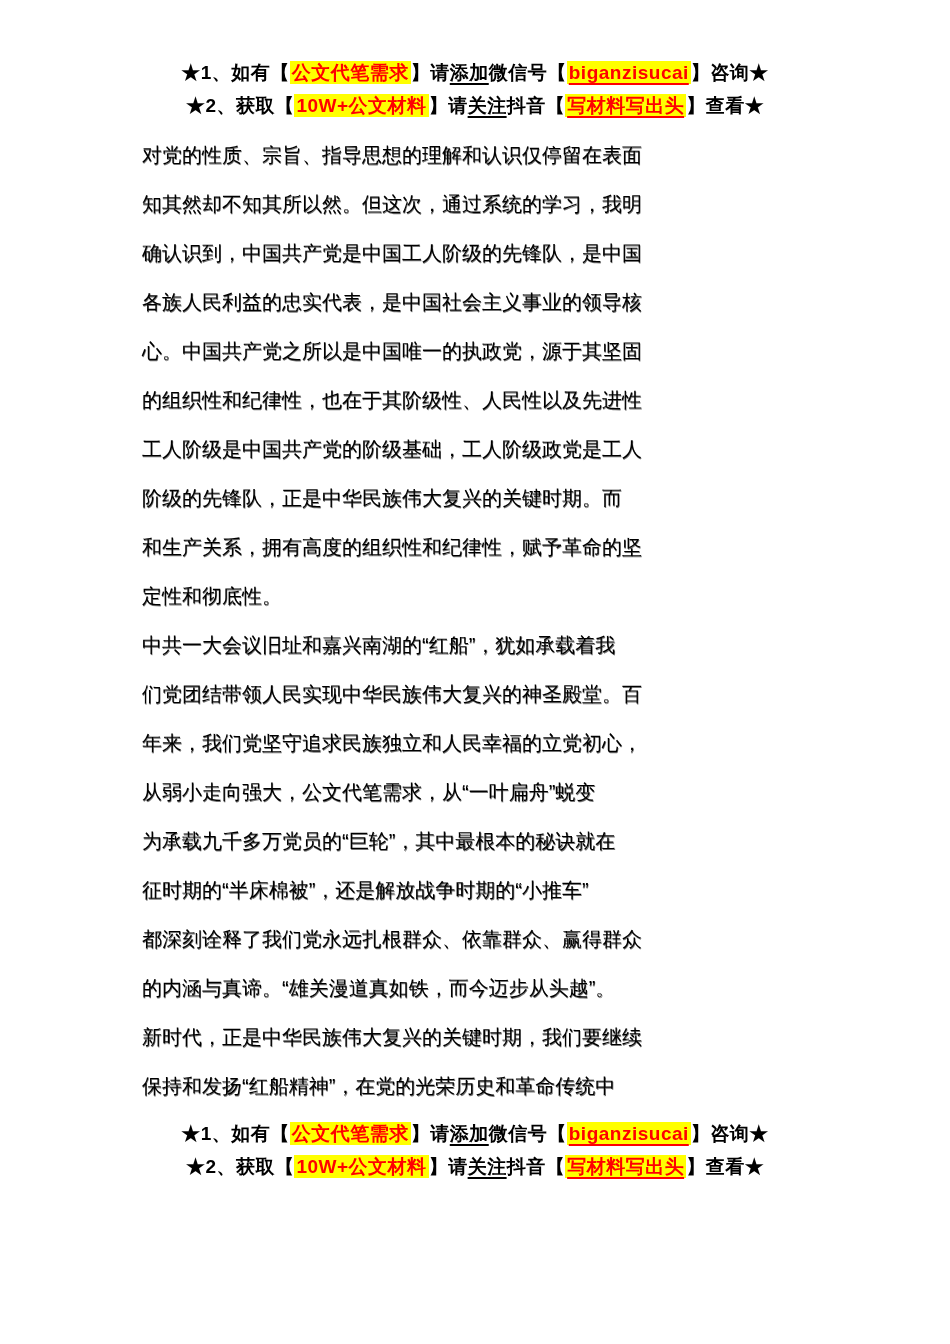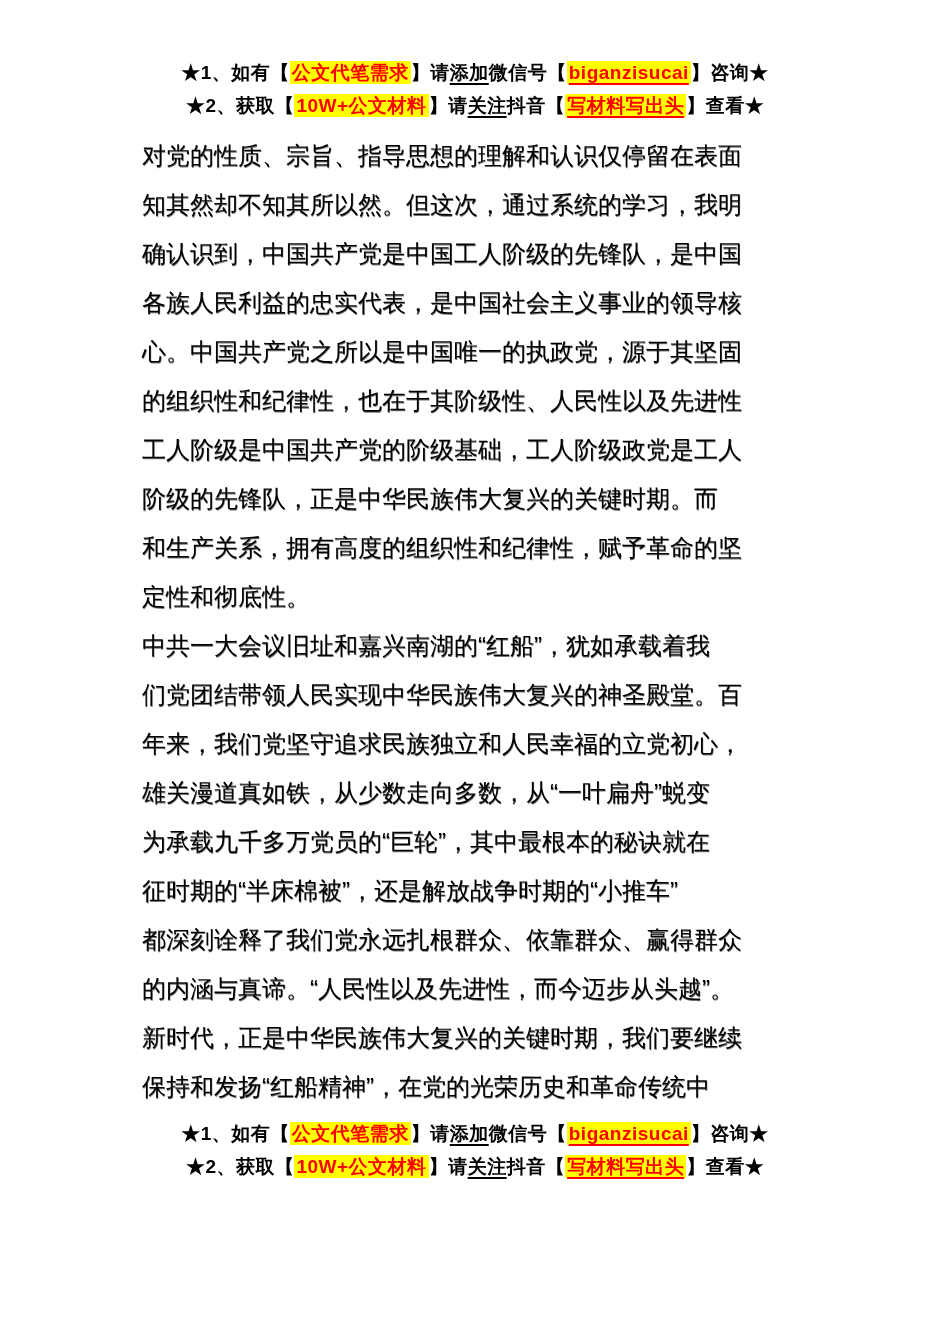--- a/index.html
+++ b/index.html
@@ -42,21 +42,21 @@
     padding: 1px 2px;
     text-decoration: underline;
     text-decoration-color: #ff0000;
     text-decoration-thickness: 2px;
     text-underline-offset: 4px;
   }
   .doc-body {
     margin-top: 9px;
     padding-left: 141px;
     padding-right: 112px;
-    font-size: 24px;
+    font-size: 20px;
     font-weight: 400;
     color: #000000;
   }
   .text-line {
     height: 49px;
     line-height: 49px;
     white-space: nowrap;
     text-shadow: 0.6px 0.6px 0 rgba(0,0,0,0.55);
   }
   .paragraph { margin: 0; }
@@ -79,25 +79,25 @@
         <div class="text-line">的组织性和纪律性，也在于其阶级性、人民性以及先进性</div>
         <div class="text-line">工人阶级是中国共产党的阶级基础，工人阶级政党是工人</div>
         <div class="text-line">阶级的先锋队，正是中华民族伟大复兴的关键时期。而</div>
         <div class="text-line">和生产关系，拥有高度的组织性和纪律性，赋予革命的坚</div>
         <div class="text-line">定性和彻底性。</div>
       </div>
       <div class="paragraph">
         <div class="text-line">中共一大会议旧址和嘉兴南湖的“红船”，犹如承载着我</div>
         <div class="text-line">们党团结带领人民实现中华民族伟大复兴的神圣殿堂。百</div>
         <div class="text-line">年来，我们党坚守追求民族独立和人民幸福的立党初心，</div>
-        <div class="text-line">雄关漫道真如铁，从少数走向多数，从“一叶扁舟”蜕变</div>
+        <div class="text-line">从弱小走向强大，公文代笔需求，从“一叶扁舟”蜕变</div>
         <div class="text-line">为承载九千多万党员的“巨轮”，其中最根本的秘诀就在</div>
         <div class="text-line">征时期的“半床棉被”，还是解放战争时期的“小推车”</div>
         <div class="text-line">都深刻诠释了我们党永远扎根群众、依靠群众、赢得群众</div>
-        <div class="text-line">的内涵与真谛。“人民性以及先进性，而今迈步从头越”。</div>
+        <div class="text-line">的内涵与真谛。“雄关漫道真如铁，而今迈步从头越”。</div>
         <div class="text-line">新时代，正是中华民族伟大复兴的关键时期，我们要继续</div>
         <div class="text-line">保持和发扬“红船精神”，在党的光荣历史和革命传统中</div>
       </div>
     </div>
   <div class="banner banner-bottom">
       <div><span class="seg-plain">★1、如有【</span><span class="seg-highlight">公文代笔需求</span><span class="seg-plain">】请</span><span class="seg-underline">添加</span><span class="seg-plain">微信号【</span><span class="seg-highlight-underline">biganzisucai</span><span class="seg-plain">】咨询★</span></div>
       <div><span class="seg-plain">★2、获取【</span><span class="seg-highlight">10W+公文材料</span><span class="seg-plain">】请</span><span class="seg-underline">关注</span><span class="seg-plain">抖音【</span><span class="seg-highlight-underline">写材料写出头</span><span class="seg-plain">】查看★</span></div>
     </div>
 </div>
 

